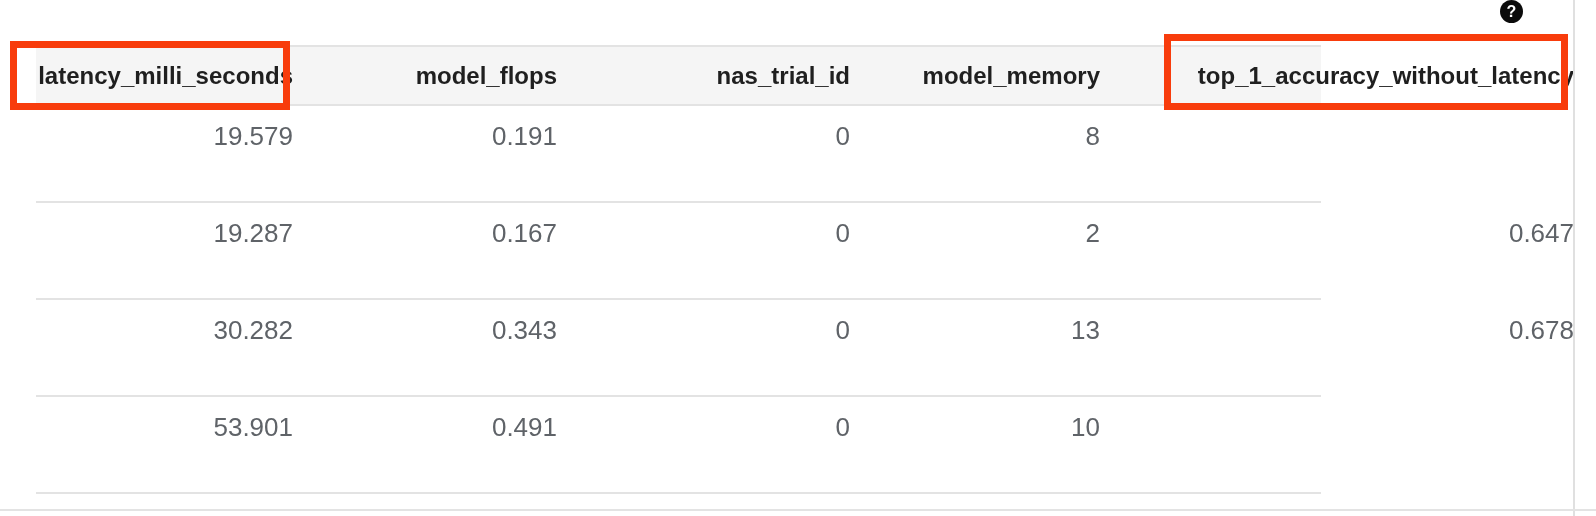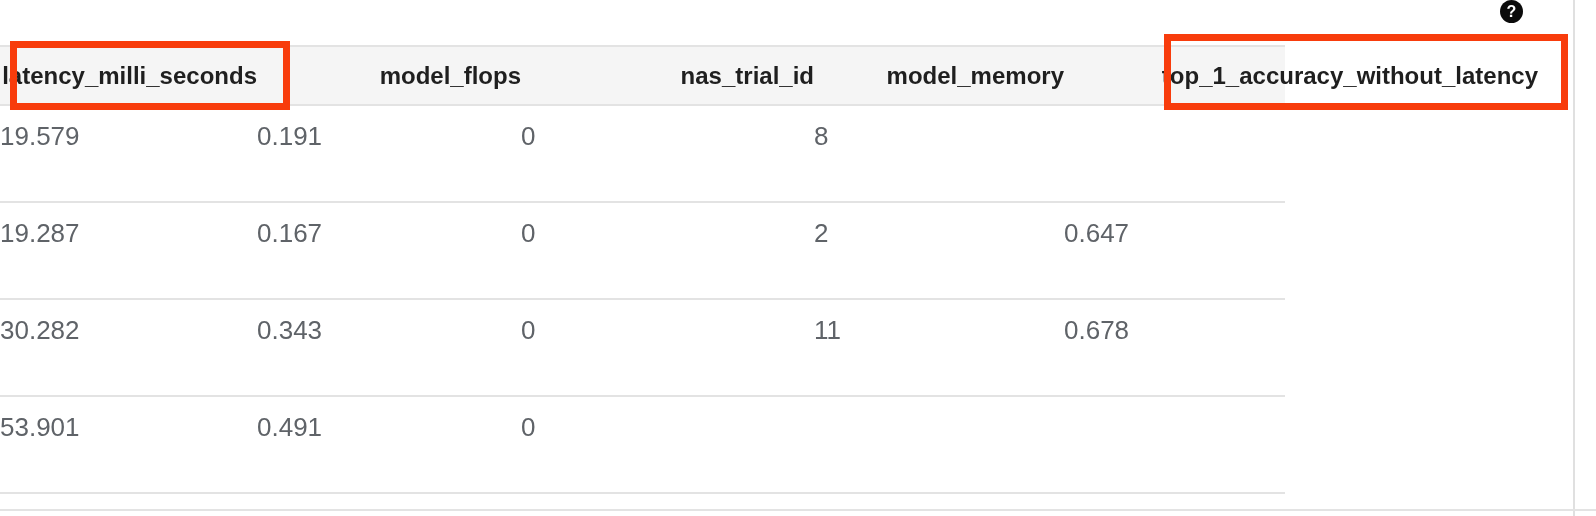--- a/index.html
+++ b/index.html
@@ -26,40 +26,41 @@
     display:flex;align-items:center;justify-content:center;
     cursor:pointer;user-select:none;
   }
 
   
   .table{position:absolute;left:0;top:45px;width:1596px;}
   .hrow,.drow{
     display:grid;
     grid-template-columns:257px 264px 293px 250px 510px 22px;
     width:1285px;
+    margin-left:36px;
   }
   .hrow{
     height:61px;
     background:var(--header-bg);
     border-top:2px solid var(--border);
     border-bottom:2px solid var(--border);
   }
   .hrow .cell{
     font-size:24px;font-weight:700;color:var(--header-text);
     line-height:57px;text-align:right;white-space:nowrap;
     cursor:pointer;
   }
   .drow{
     height:97px;
     background:#FFFFFF;
     border-bottom:2px solid var(--border);
   }
   .drow .cell{
     font-size:26px;color:var(--cell-text);
-    padding-top:15px;white-space:nowrap;
+    text-align:right;padding-top:15px;white-space:nowrap;
   }
   .cell.c5{padding-right:36px;}
 
   
   .v-divider{
     position:absolute;left:1573px;top:0;width:2px;height:516px;
     background:#E0E0E0;
   }
 
   
@@ -107,29 +108,30 @@
       <div class="cell c3">0</div>
       <div class="cell c4">2</div>
       <div class="cell c5">0.647</div>
       <div class="cell c6"></div>
     </div>
 
     <div class="drow">
       <div class="cell c1">30.282</div>
       <div class="cell c2">0.343</div>
       <div class="cell c3">0</div>
-      <div class="cell c4">11</div>
+      <div class="cell c4">13</div>
       <div class="cell c5">0.678</div>
       <div class="cell c6"></div>
     </div>
 
     <div class="drow">
       <div class="cell c1">53.901</div>
       <div class="cell c2">0.491</div>
       <div class="cell c3">0</div>
+      <div class="cell c4">10</div>
       <div class="cell c6"></div>
     </div>
   </div>
 
   <div class="v-divider"></div>
   <div class="bottom-divider"></div>
 
   <div class="hl-box box1"></div>
   <div class="hl-box box2"></div>
 

